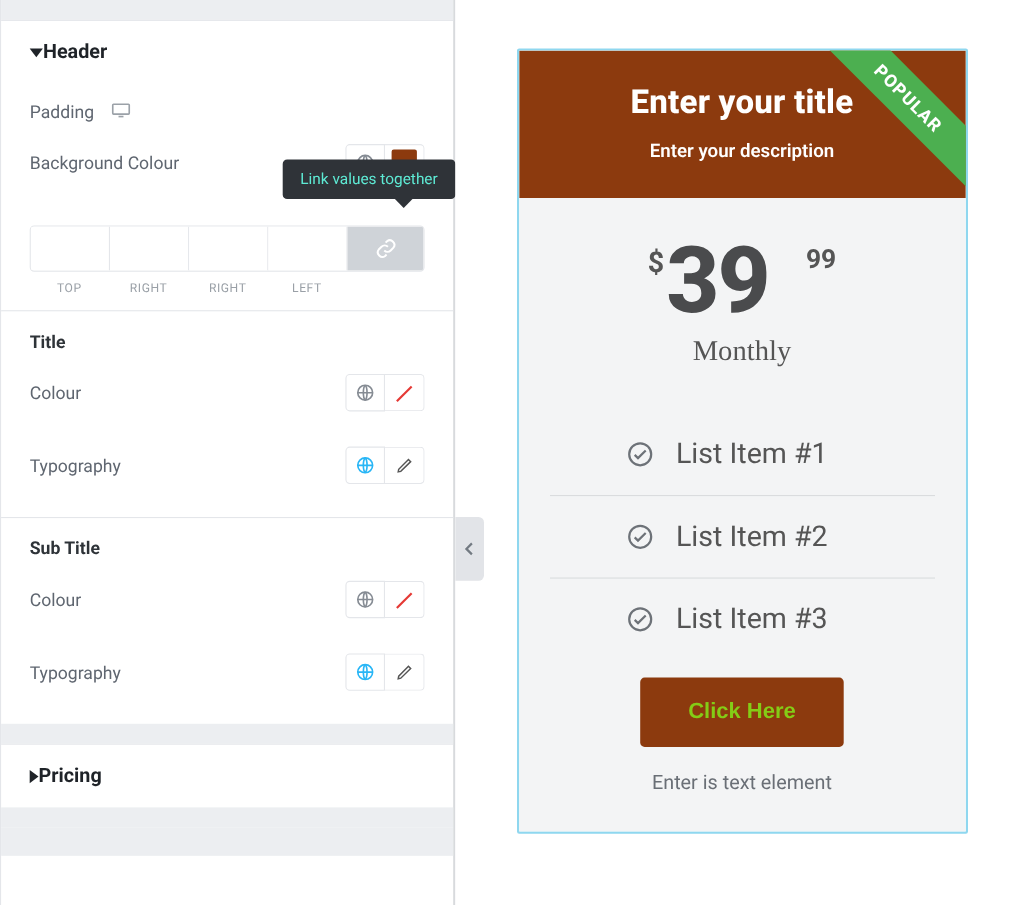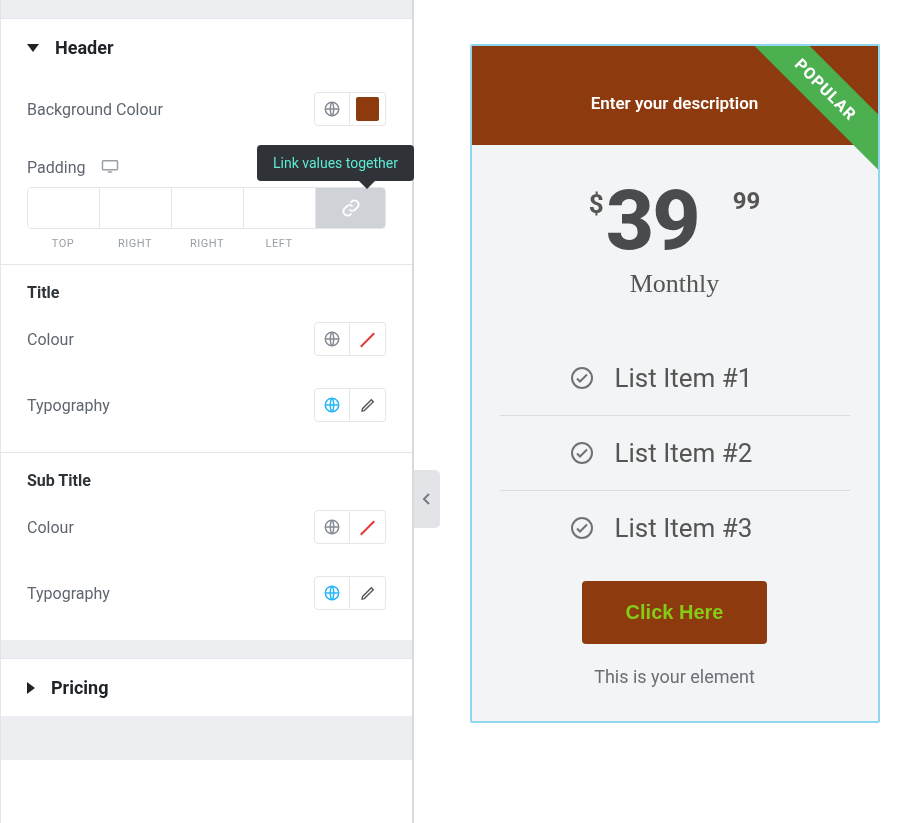--- a/index.html
+++ b/index.html
@@ -26,21 +26,21 @@
   
   .panel{
     width:414px;flex:none;
     border-left:1px solid var(--border);
     border-right:2px solid #d8dadd;
     background:var(--panel-bg);
     position:relative;
   }
   .section{border-top:1px solid var(--border);}
   .section-head{
-    display:flex;align-items:center;gap:16px;
+    display:flex;align-items:center;
     padding:18px 26px;
     font-weight:700;color:#1f2328;font-size:18px;
     cursor:pointer;
   }
   .caret{width:0;height:0;display:inline-block;}
   .caret.down{border-left:6px solid transparent;border-right:6px solid transparent;border-top:8px solid #1f2328;}
   .caret.right{border-top:6px solid transparent;border-bottom:6px solid transparent;border-left:8px solid #1f2328;}
   .section-body{padding:0 26px 14px 26px;}
   .row{display:flex;align-items:center;justify-content:space-between;padding:16px 0;}
   .row .label{font-size:16px;color:#5f6670;}
@@ -50,21 +50,21 @@
   .chip:last-child{border-radius:0 4px 4px 0;}
   .chip + .chip{border-left:none;}
   .swatch{width:24px;height:24px;border-radius:2px;}
   .nocolor{width:24px;height:24px;position:relative;}
   .nocolor:before{content:"";position:absolute;left:2px;right:2px;top:50%;height:2px;background:#e53935;transform:rotate(-45deg);}
   .chip.blue{color:#29b6f6;}
   .chip.pencil{color:#555;}
   .secthead-strip{background:var(--gray-bg);height:18px;}
   .divider{border-top:1px solid var(--border);}
   
-  .pad-wrap{margin-top:6px;}
+  .pad-wrap{margin-top:24px;}
   .pad-grid{display:flex;border:1px solid var(--border);border-radius:4px;overflow:hidden;}
   .pad-grid input{width:72px;height:40px;border:none;border-right:1px solid var(--border);text-align:center;font-size:14px;color:#333;background:#fff;outline:none;}
   .pad-grid .link-cell{
     flex:1;min-width:62px;height:40px;
     background:#cfd3d8;display:flex;align-items:center;justify-content:center;color:#fff;
   }
   .pad-labels{display:flex;font-size:11px;color:#9aa0a7;letter-spacing:.5px;margin-top:8px;}
   .pad-labels span{width:72px;text-align:center;}
   .subhead{font-weight:700;color:#2e3338;font-size:16px;padding:18px 0 4px 0;}
   
@@ -135,45 +135,45 @@
     <div class="secthead-strip"></div>
 
     <div class="section">
       <div class="section-head">
         <span class="caret down"></span>
         <span>Header</span>
       </div>
 
       <div class="section-body">
 
-        <div class="row">
-          <span class="label">Background Colour</span>
-          <div class="controls">
-            <button class="chip" aria-label="global">
-              <svg width="18" height="18" viewBox="0 0 24 24" fill="none" stroke="currentColor" stroke-width="2">
-                  <circle cx="12" cy="12" r="9"></circle>
-                  <path d="M3 12h18M12 3c3 3 3 15 0 18M12 3c-3 3-3 15 0 18"></path>
-                </svg>
-            </button>
-            <button class="chip">
-              <span class="swatch" style="background:#8c3a0e"></span>
-            </button>
-          </div>
-        </div>
-
         <div class="row" style="padding-bottom:4px">
           <span class="label">
             <span>Padding</span>
             <span class="resp-ico">
               <svg width="18" height="14" viewBox="0 0 24 18" fill="none" stroke="currentColor" stroke-width="2">
                   <rect x="2" y="2" width="20" height="12" rx="1"></rect>
                   <path d="M9 17h6"></path>
                 </svg>
             </span>
           </span>
+        </div>
+
+        <div class="row">
+          <span class="label">Background Colour</span>
+          <div class="controls">
+            <button class="chip" aria-label="global">
+              <svg width="18" height="18" viewBox="0 0 24 24" fill="none" stroke="currentColor" stroke-width="2">
+                  <circle cx="12" cy="12" r="9"></circle>
+                  <path d="M3 12h18M12 3c3 3 3 15 0 18M12 3c-3 3-3 15 0 18"></path>
+                </svg>
+            </button>
+            <button class="chip">
+              <span class="swatch" style="background:#8c3a0e"></span>
+            </button>
+          </div>
         </div>
         <div class="pad-wrap">
           <div class="pad-grid">
             <input type="text" style="">
             <input type="text" style="">
             <input type="text" style="">
             <input type="text" style="">
             <div class="link-cell">
               <svg width="20" height="20" viewBox="0 0 24 24" fill="none" stroke="#fff" stroke-width="2.2">
                 <path d="M10 14a5 5 0 0 0 7 0l3-3a5 5 0 0 0-7-7l-1.5 1.5"></path>
@@ -291,20 +291,21 @@
       <svg width="10" height="14" viewBox="0 0 10 14" fill="none" stroke="currentColor" stroke-width="2">
           <path d="M7 2 2 7l5 5"></path>
         </svg>
     </div>
   </div>
 
   <main class="preview">
     <div class="card">
       <div class="card-header">
         <div class="ribbon"><span>POPULAR</span></div>
+        <h2>Enter your title</h2>
         <p>Enter your description</p>
       </div>
       <div class="card-body">
         <div class="price">
           <span class="cur">$</span>
           <span class="amt">39</span>
           <span class="dec">99</span>
         </div>
         <div class="period">Monthly</div>
 
@@ -326,17 +327,17 @@
           <li>
             <svg class="check" viewBox="0 0 24 24" fill="none" stroke="currentColor" stroke-width="2">
                 <circle cx="12" cy="12" r="10"></circle>
                 <path d="M7 12.5l3 3 7-7"></path>
               </svg>
             <span>List Item #3</span>
           </li>
         </ul>
 
         <button class="cta"><span>Click Here</span></button>
-        <div class="under-cta">This is your element</div>
+        <div class="under-cta">Enter is text element</div>
       </div>
     </div>
   </main>
 </div>
 
 </body></html>

